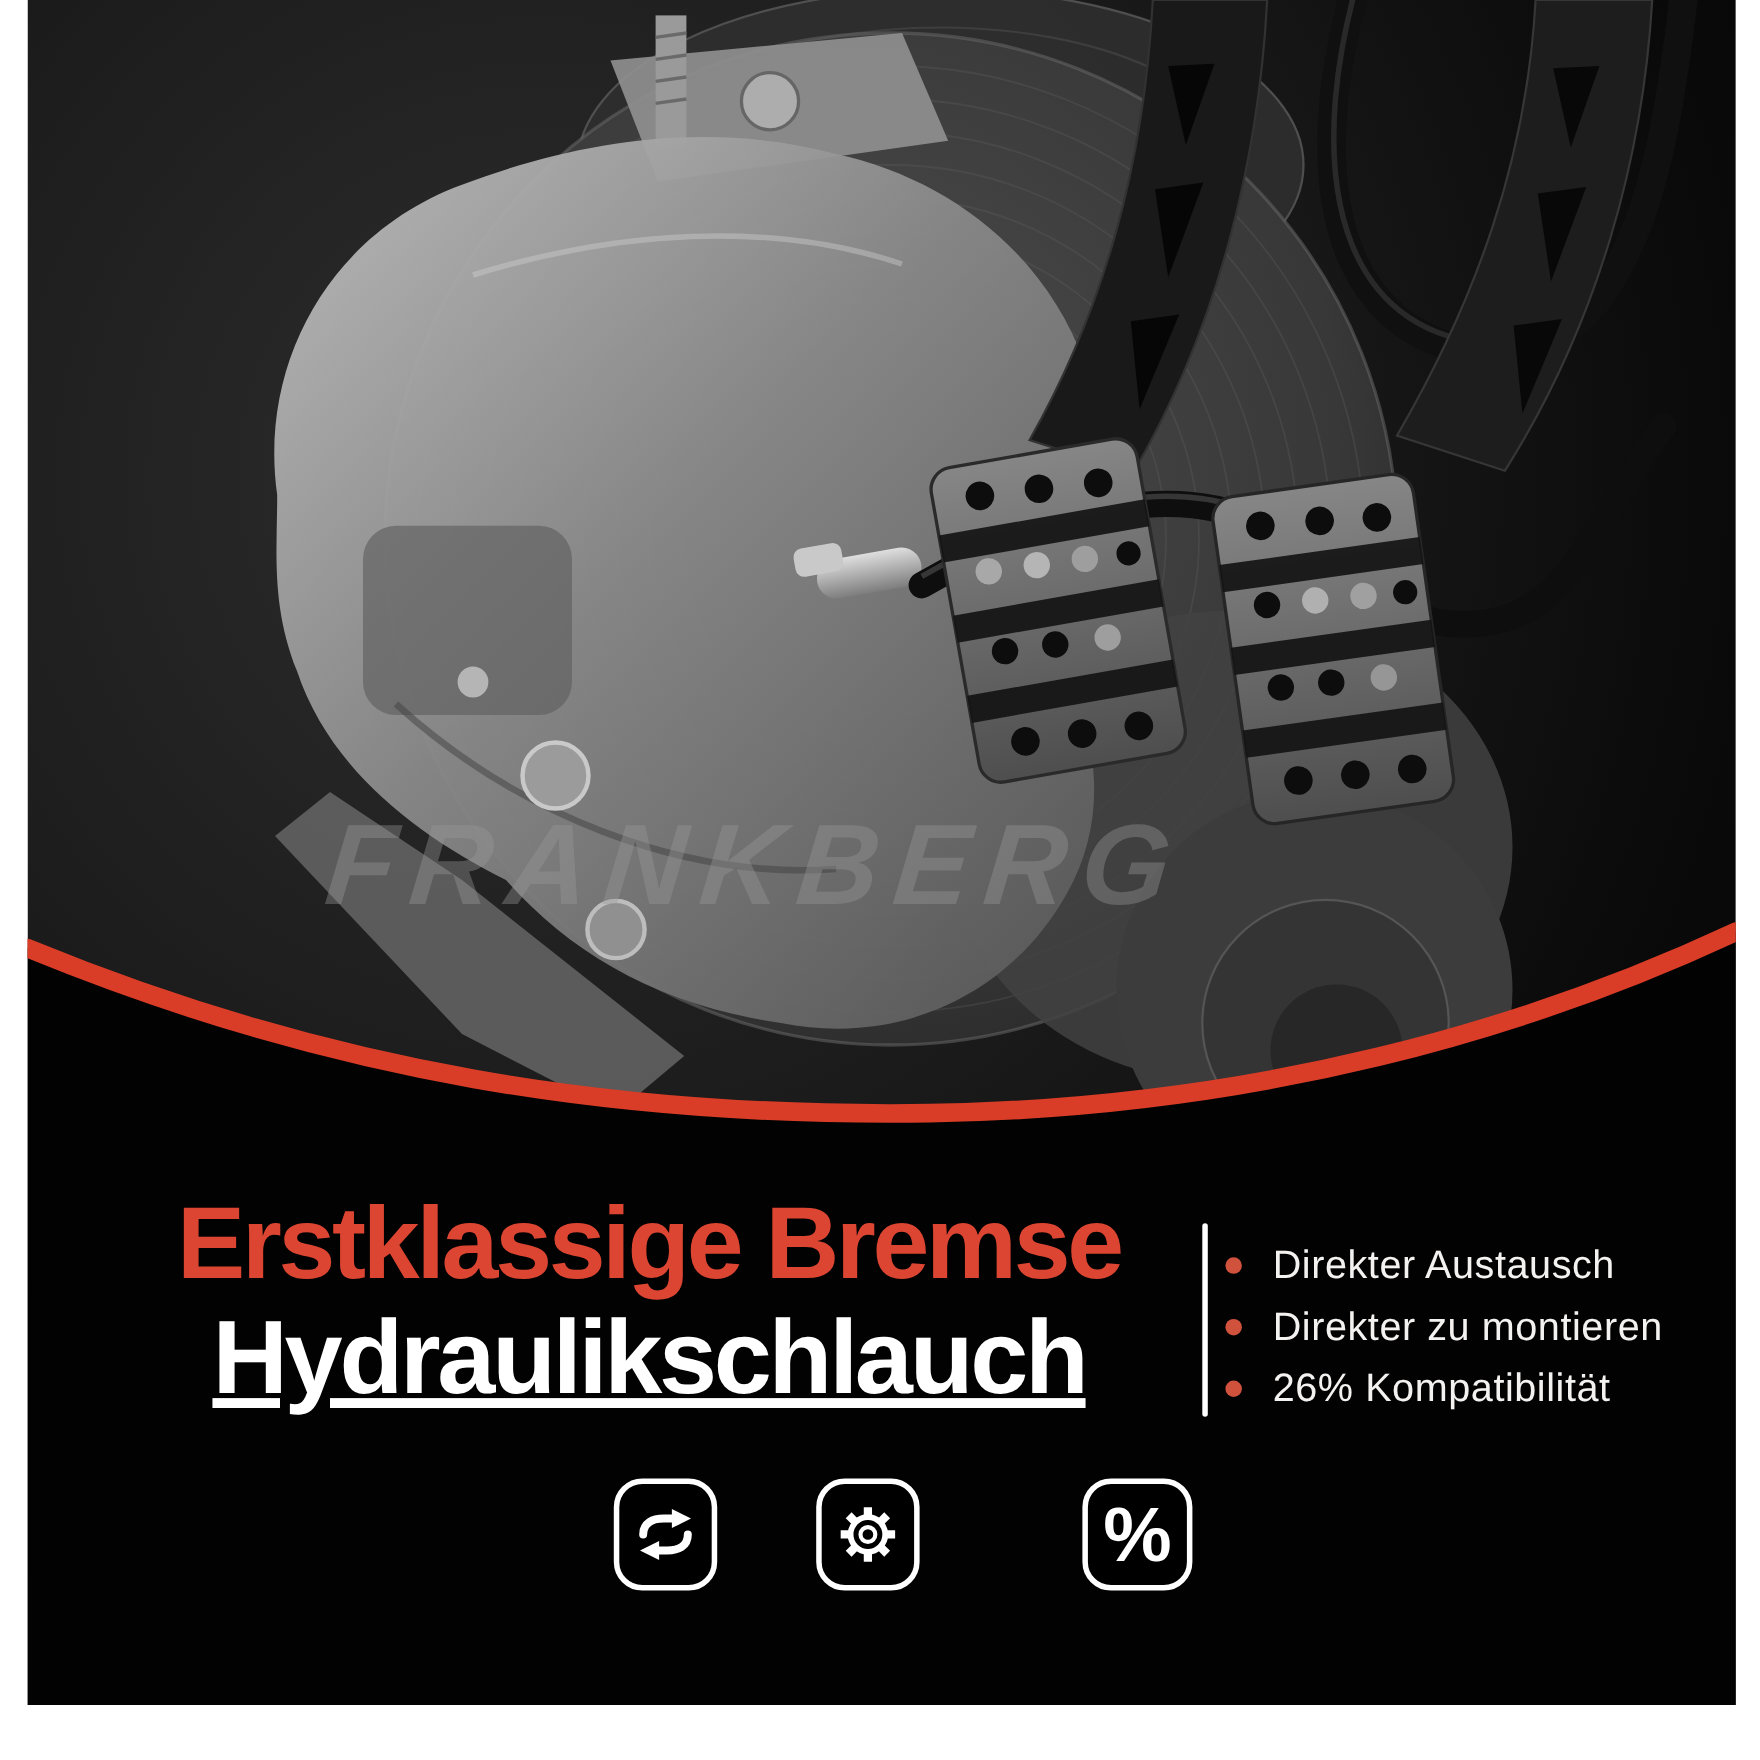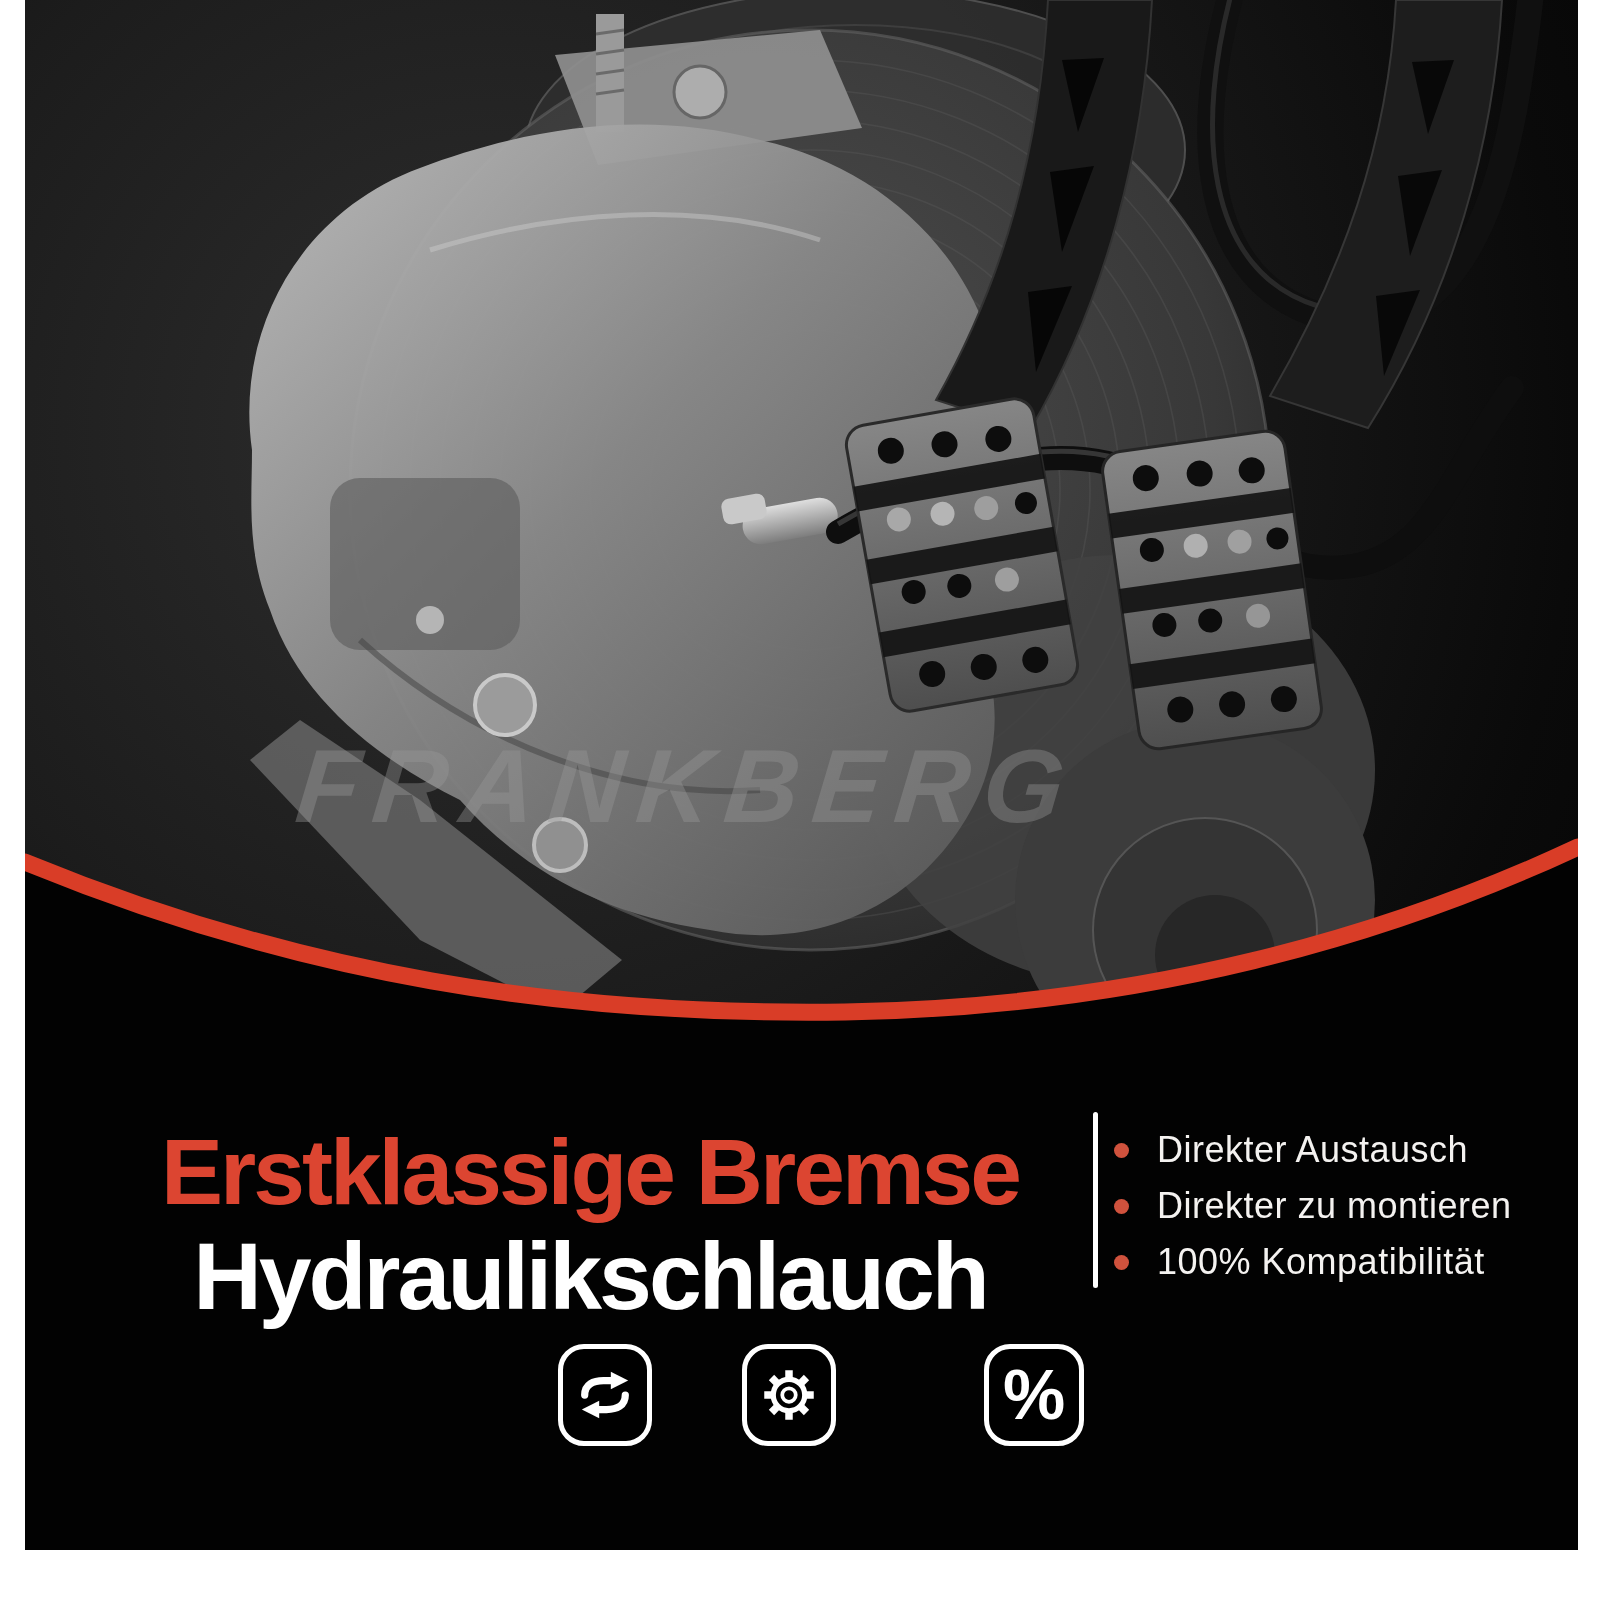--- a/index.html
+++ b/index.html
@@ -6,25 +6,26 @@
   .canvas{
     position:relative;width:1600px;height:1600px;background:#ffffff;
     overflow:hidden;font-family:"Liberation Sans",sans-serif;
   }
   .photo-svg{position:absolute;left:0;top:0;}
   .headline{
     position:absolute;left:85px;top:1082px;width:1010px;text-align:center;
     line-height:1.04;white-space:nowrap;
   }
   .headline .accent{
-    font-size:93px;font-weight:bold;letter-spacing:-3px;color:#DC4531;margin-top:42px;
+    font-size:93px;font-weight:bold;letter-spacing:-3px;color:#DC4531;
   }
   .headline .main{
     font-size:95px;font-weight:bold;letter-spacing:-3px;color:#FFFFFF;
     margin-top:6px;
+    text-decoration:underline;
   }
   .divider{
     position:absolute;left:1093px;top:1112px;width:5px;height:176px;
     background:#ffffff;border-radius:3px;
   }
   .features{
     position:absolute;left:1114px;top:1122px;display:flex;
     flex-direction:column;justify-content:space-between;height:168px;
   }
   .feature-row{display:flex;align-items:center;height:56px;}
@@ -225,21 +226,21 @@
     <div class="feature-row">
       <span class="feature-dot"></span>
       <span class="feature-text">Direkter Austausch</span>
     </div>
     <div class="feature-row">
       <span class="feature-dot"></span>
       <span class="feature-text">Direkter zu montieren</span>
     </div>
     <div class="feature-row">
       <span class="feature-dot"></span>
-      <span class="feature-text">100% Kompatibilität</span>
+      <span class="feature-text">26% Kompatibilität</span>
     </div>
   </div>
 
   <div class="icon-row">
 
     <div class="icon-box b1">
       <svg width="58" height="58" viewBox="-40 -40 80 80">
         <g fill="none" stroke="#ffffff" stroke-width="10" stroke-linecap="round">
           <path d="M -28,0 C -28,-15 -16,-20 -2,-20 L 8,-20"></path>
           <path d="M 28,0 C 28,15 16,20 2,20 L -8,20"></path>

